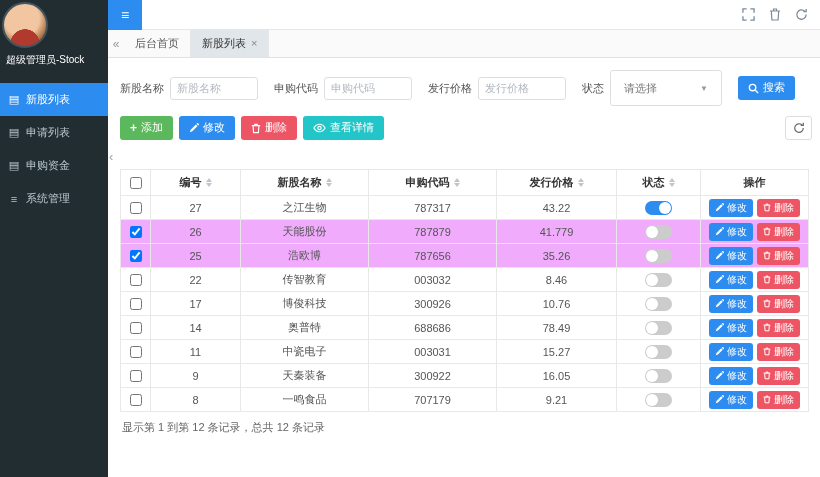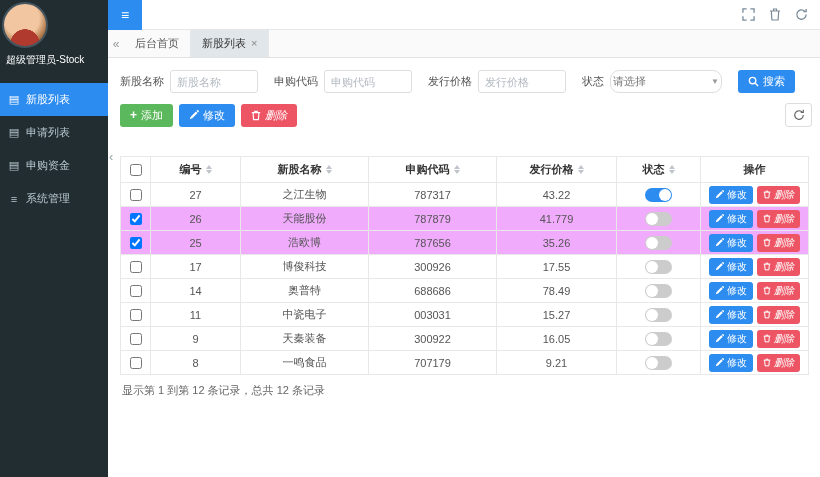--- a/index.html
+++ b/index.html
@@ -44,28 +44,28 @@
   .tab-x { font-size:11px; color:#888; line-height:1; }
 
   .content { flex:1; padding:8px 12px 0; overflow:hidden; }
 
   
   .filters { display:flex; align-items:center; font-size:11px; color:#555; margin:4px 0 10px; }
   .fgroup { display:flex; align-items:center; margin-right:16px; }
   .flabel { margin-right:6px; white-space:nowrap; }
   .finput { width:88px; height:23px; border:1px solid #dcdee2; border-radius:3px; padding:0 6px; font-size:11px; color:#555; font-family:inherit; background:#fff; }
   .finput::placeholder { color:#b3b9c1; }
-  .fselect { width:112px; height:23px; border:1px solid #dcdee2; border-radius:9px; background:#fff; display:flex; align-items:center; justify-content:space-between; padding:0 2px; color:#777; cursor:pointer; }
+  .fselect { width:112px; height:36px; border:1px solid #dcdee2; border-radius:3px; background:#fff; display:flex; align-items:center; justify-content:space-between; padding:0 13px; color:#777; cursor:pointer; }
   .sel-caret { font-size:8px; color:#999; }
 
   
   .btn { border:none; border-radius:3px; color:#fff; font-size:11px; font-family:inherit; display:inline-flex; align-items:center; gap:4px; cursor:pointer; padding:5px 10px; line-height:1.2; }
   .btn-primary { background:var(--primary,#2d8cf0); }
   .btn-success { background:var(--success,#5cb85c); }
-  .btn-danger  { background:var(--danger,#ed5565);font-style:italic; }
+  .btn-danger  { background:var(--danger,#ed5565); }
   .btn-info    { background:var(--info,#23c6c8); }
   .plus { font-weight:bold; font-size:12px; line-height:1; }
 
   .toolbar { display:flex; align-items:center; gap:6px; margin-bottom:8px; }
   .refresh-box { margin-left:auto; margin-right:-4px; width:27px; height:24px; border:1px solid #ddd; border-radius:3px; background:#fff; display:flex; align-items:center; justify-content:center; cursor:pointer; }
 
   
   table { width:100%; border-collapse:collapse; table-layout:fixed; font-size:11px; color:#555;margin-top:29px; }
   th,td { border:1px solid #e8e8e8; text-align:center; padding:0 2px; height:24px; overflow:hidden; white-space:nowrap; }
   thead th { height:26px; font-weight:bold; color:#333; background:#fff; }
@@ -195,20 +195,27 @@
           <svg width="10" height="10" viewBox="0 0 12 12" fill="#fff">
               <path d="M1 11l1-3 6.3-6.3 2 2L4 10l-3 1zM9 1l2 2 .8-.8c.3-.3.3-.8 0-1.1l-.9-.9c-.3-.3-.8-.3-1.1 0L9 1z"></path>
             </svg>
           <span>修改</span>
         </button>
         <button class="btn btn-danger">
           <svg width="10" height="11" viewBox="0 0 12 13" fill="none" stroke="#fff" stroke-width="1.4">
               <path d="M1 3h10M2.5 3l.6 8.5h5.8L9.5 3M4.5 3V1.5h3V3"></path>
             </svg>
           <span>删除</span>
+        </button>
+        <button class="btn btn-info">
+          <svg width="13" height="10" viewBox="0 0 14 10" fill="none" stroke="#fff" stroke-width="1.2">
+              <path d="M1 5s2.2-4 6-4 6 4 6 4-2.2 4-6 4-6-4-6-4z"></path>
+              <circle cx="7" cy="5" r="1.8"></circle>
+            </svg>
+          <span>查看详情</span>
         </button>
         <button class="refresh-box">
           <svg width="12" height="12" viewBox="0 0 14 14" fill="none" stroke="#666" stroke-width="1.4">
               <path d="M12 7a5 5 0 1 1-1.5-3.5M12 1v3h-3"></path>
             </svg>
         </button>
       </div>
 
       <table>
         <colgroup>
@@ -318,24 +325,43 @@
                   <span>修改</span>
                 </button><button class="btn btn-danger">
                   <svg width="8" height="9" viewBox="0 0 12 13" fill="none" stroke="#fff" stroke-width="1.5">
                     <path d="M1 3h10M2.5 3l.6 8.5h5.8L9.5 3M4.5 3V1.5h3V3"></path>
                   </svg>
                   <span>删除</span>
                 </button></td>
             </tr>
             <tr>
               <td><input type="checkbox" style=""></td>
+              <td>22</td>
+              <td>传智教育</td>
+              <td>003032</td>
+              <td>8.46</td>
+              <td><span class="toggle"><i></i></span></td>
+              <td class="ops"><button class="btn btn-primary">
+                  <svg width="9" height="9" viewBox="0 0 12 12" fill="#fff">
+                    <path d="M1 11l1-3 6.3-6.3 2 2L4 10l-3 1zM9 1l2 2 .8-.8c.3-.3.3-.8 0-1.1l-.9-.9c-.3-.3-.8-.3-1.1 0L9 1z"></path>
+                  </svg>
+                  <span>修改</span>
+                </button><button class="btn btn-danger">
+                  <svg width="8" height="9" viewBox="0 0 12 13" fill="none" stroke="#fff" stroke-width="1.5">
+                    <path d="M1 3h10M2.5 3l.6 8.5h5.8L9.5 3M4.5 3V1.5h3V3"></path>
+                  </svg>
+                  <span>删除</span>
+                </button></td>
+            </tr>
+            <tr>
+              <td><input type="checkbox" style=""></td>
               <td>17</td>
               <td>博俊科技</td>
               <td>300926</td>
-              <td>17.55</td>
+              <td>10.76</td>
               <td><span class="toggle"><i></i></span></td>
               <td class="ops"><button class="btn btn-primary">
                   <svg width="9" height="9" viewBox="0 0 12 12" fill="#fff">
                     <path d="M1 11l1-3 6.3-6.3 2 2L4 10l-3 1zM9 1l2 2 .8-.8c.3-.3.3-.8 0-1.1l-.9-.9c-.3-.3-.8-.3-1.1 0L9 1z"></path>
                   </svg>
                   <span>修改</span>
                 </button><button class="btn btn-danger">
                   <svg width="8" height="9" viewBox="0 0 12 13" fill="none" stroke="#fff" stroke-width="1.5">
                     <path d="M1 3h10M2.5 3l.6 8.5h5.8L9.5 3M4.5 3V1.5h3V3"></path>
                   </svg>

